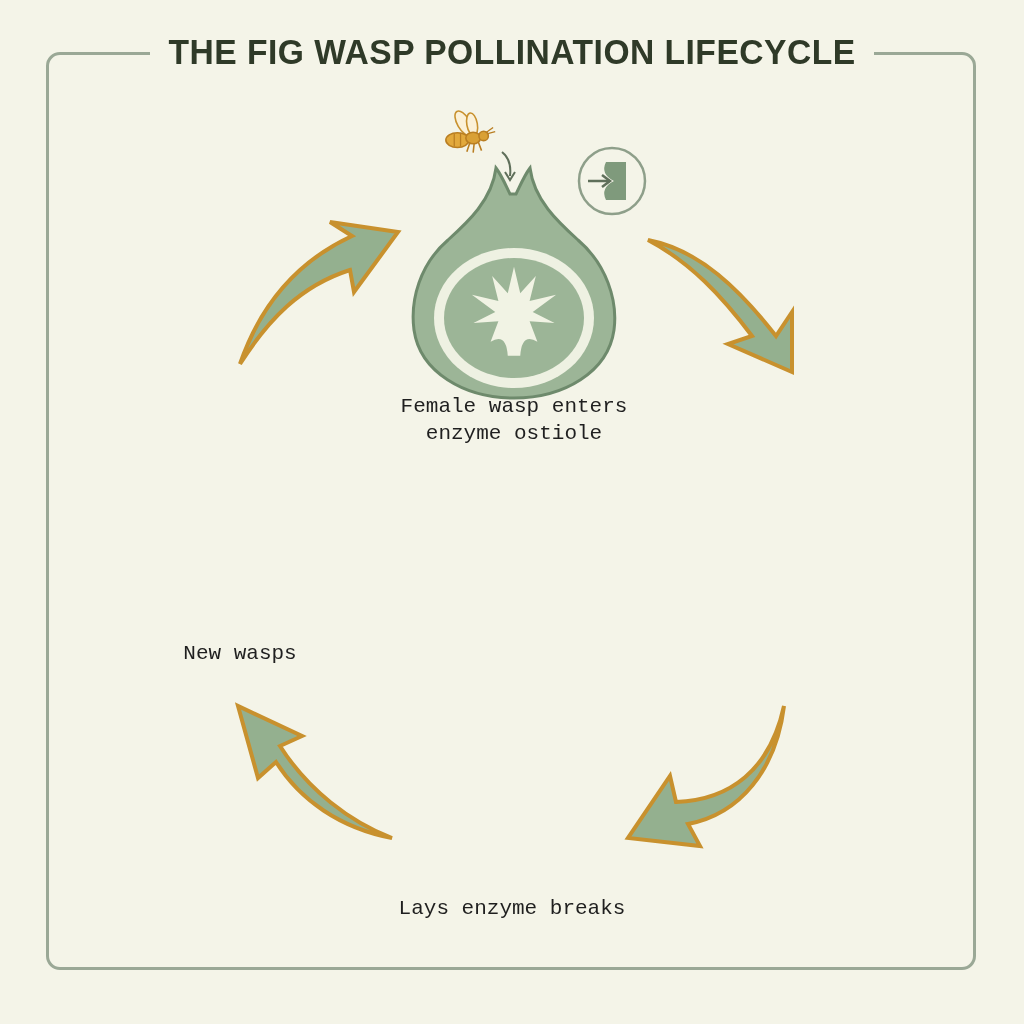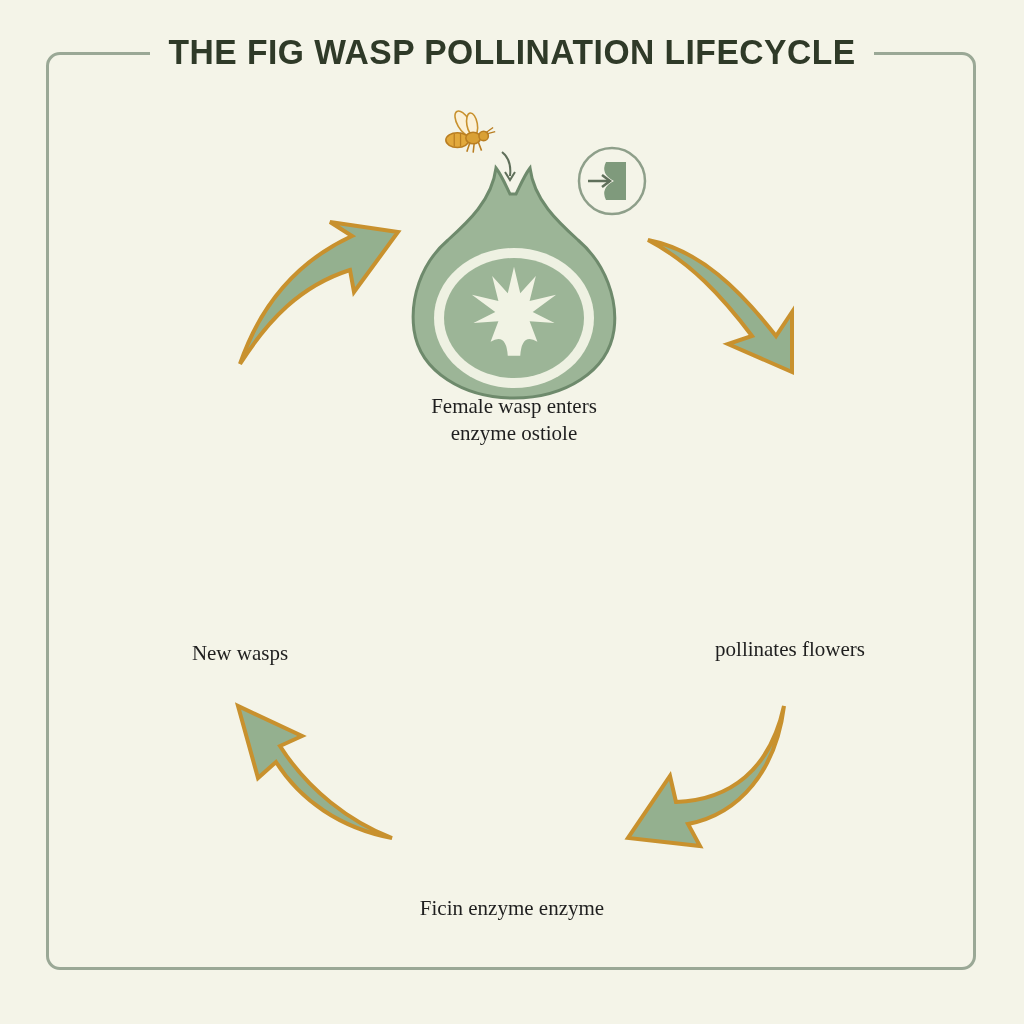--- a/index.html
+++ b/index.html
@@ -19,21 +19,21 @@
   }
   .title {
     position: absolute; left: 0; right: 0; top: 32px; text-align: center;
     font-family: "Liberation Sans", sans-serif; font-weight: 700;
     font-size: 35px; letter-spacing: 0.5px; color: #2f3a28;
     transform: scaleX(0.96);
   }
   svg.art { position: absolute; left: 0; top: 0; }
   .label {
     position: absolute; text-align: center; color: #1f1f1f;
-    font-family: Liberation Serif, serif; font-size: 21px; line-height: 27px;
+    font-family: Liberation Mono, monospace; font-size: 21px; line-height: 27px;
     white-space: nowrap;
   }
 </style>
 </head>
 <body>
 
 
 
 <div class="frame"></div>
 <div class="title-bg"></div>
@@ -197,23 +197,22 @@
     <use href="#wasp" transform="translate(154 426) scale(0.55)">
   </use></use></use></circle></g>
 
 
 
 <div class="label" style="left:364px; top:393px; width:300px;">
   <div>Female wasp enters</div>
   <div>enzyme ostiole</div>
 </div>
 <div class="label" style="left:650px; top:636px; width:280px;">
-  <div>pollinates flowers</div>
 </div>
 <div class="label" style="left:362px; top:895px; width:300px;">
-  <div>Ficin enzyme enzyme</div>
+  <div>Lays enzyme breaks</div>
 </div>
 <div class="label" style="left:110px; top:640px; width:260px;">
   <div>New wasps</div>
 </div>
 
 
 
 
 </body></html>

